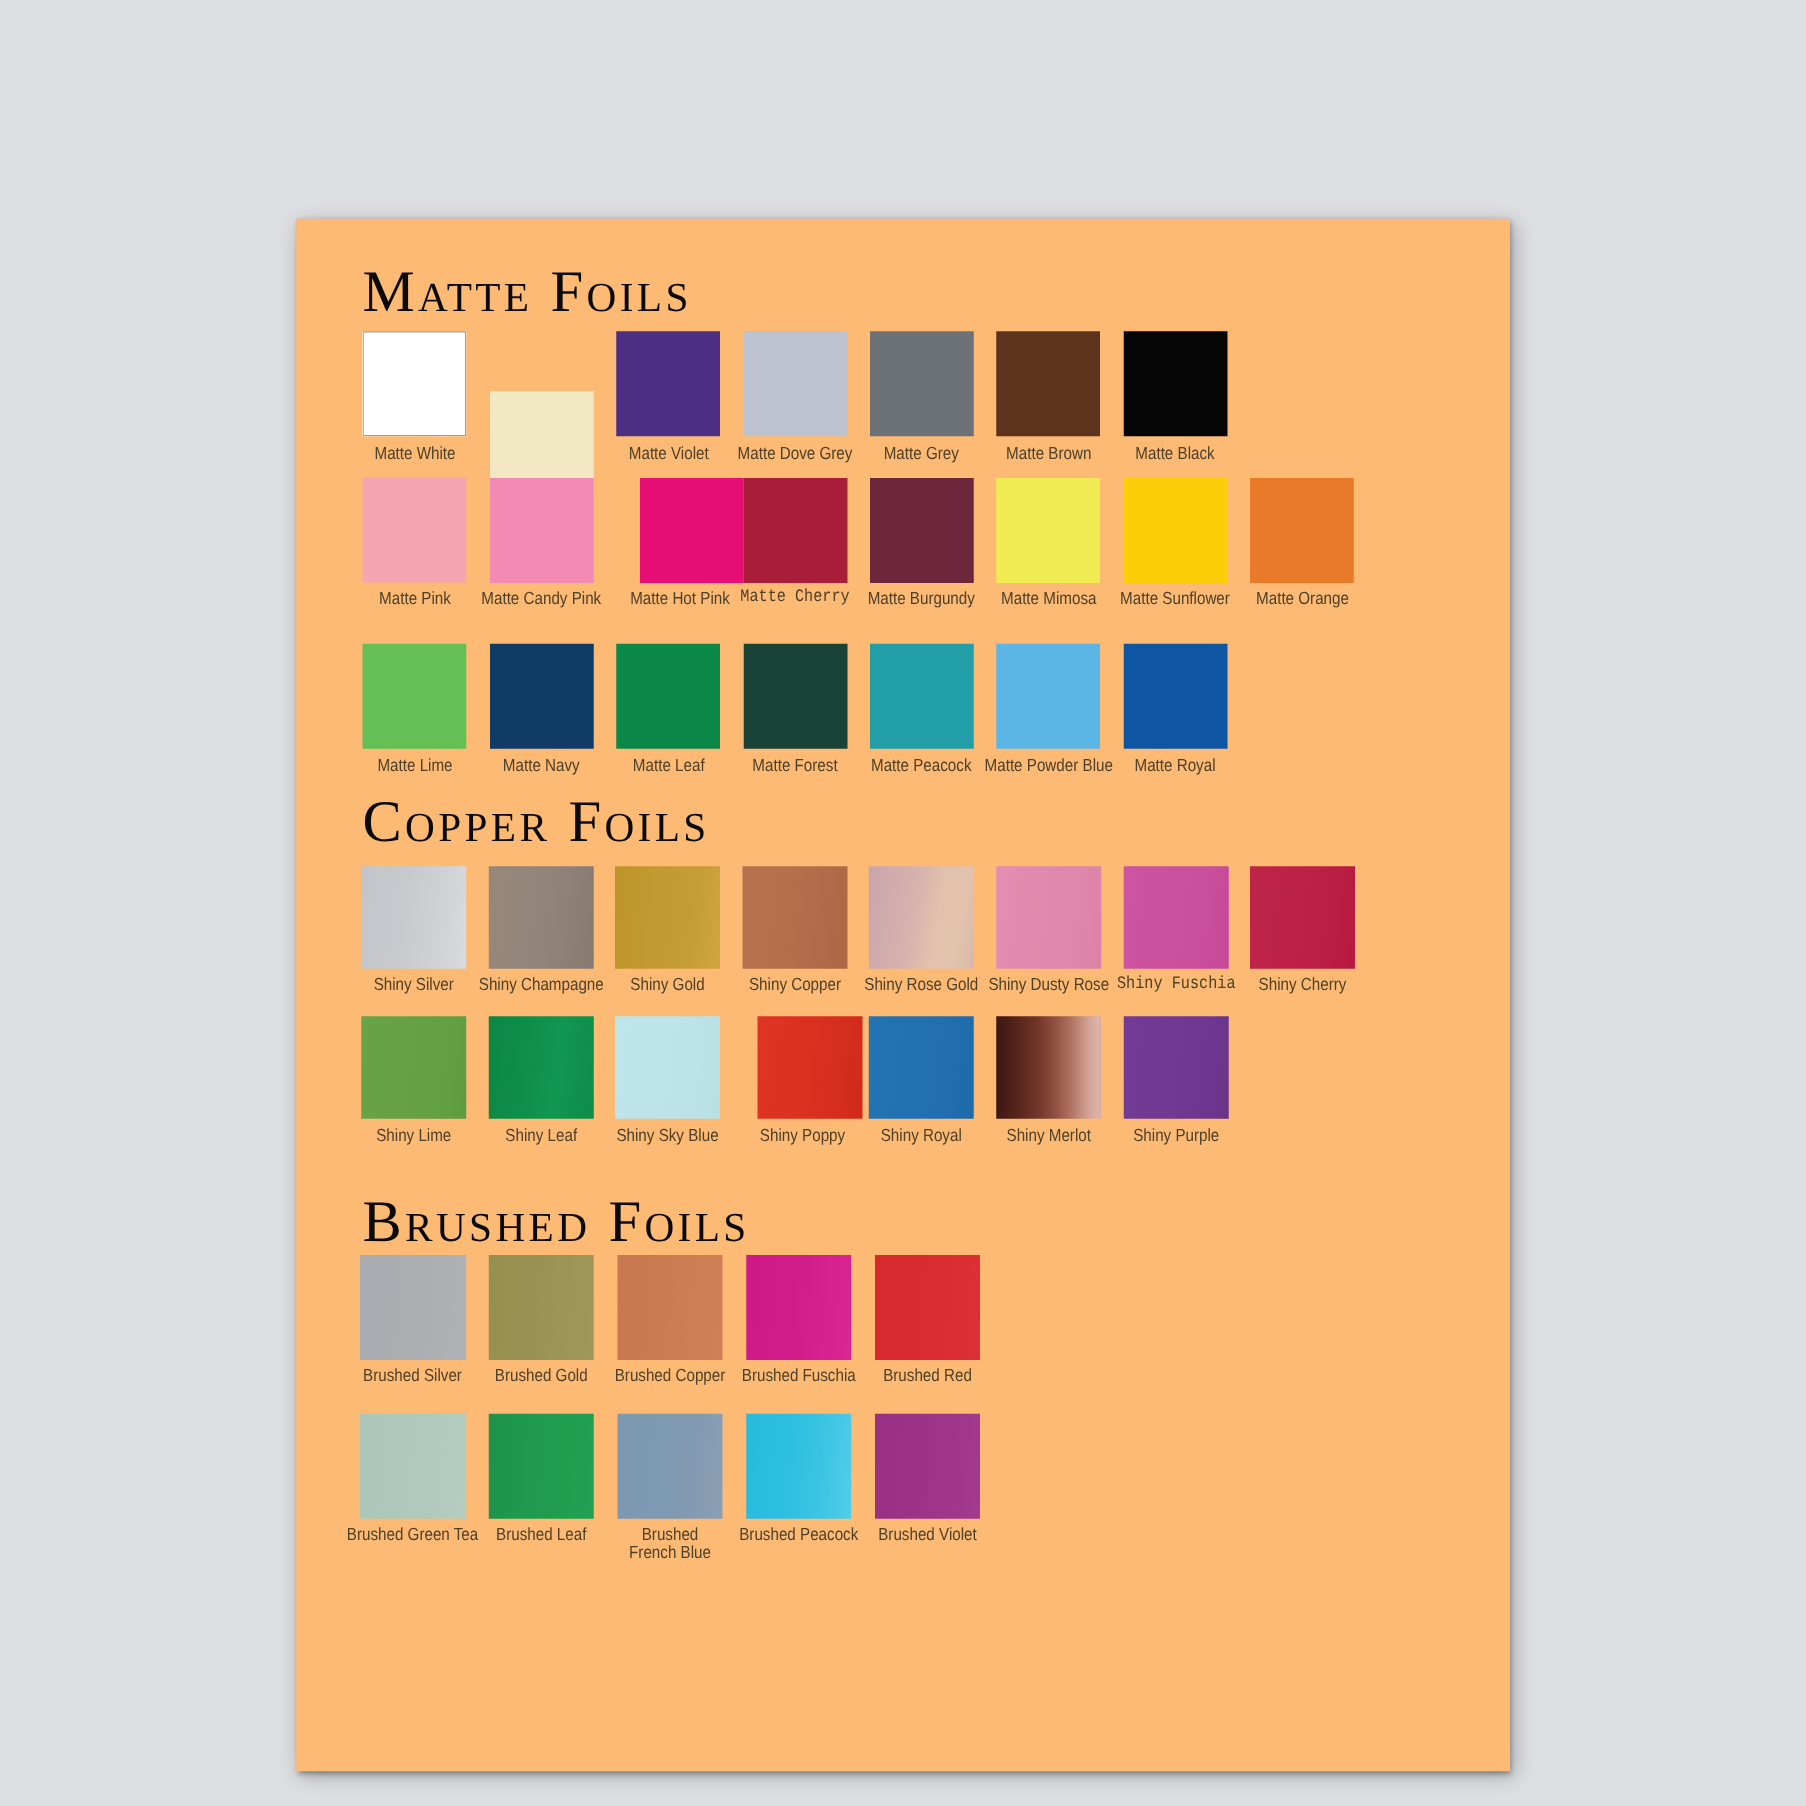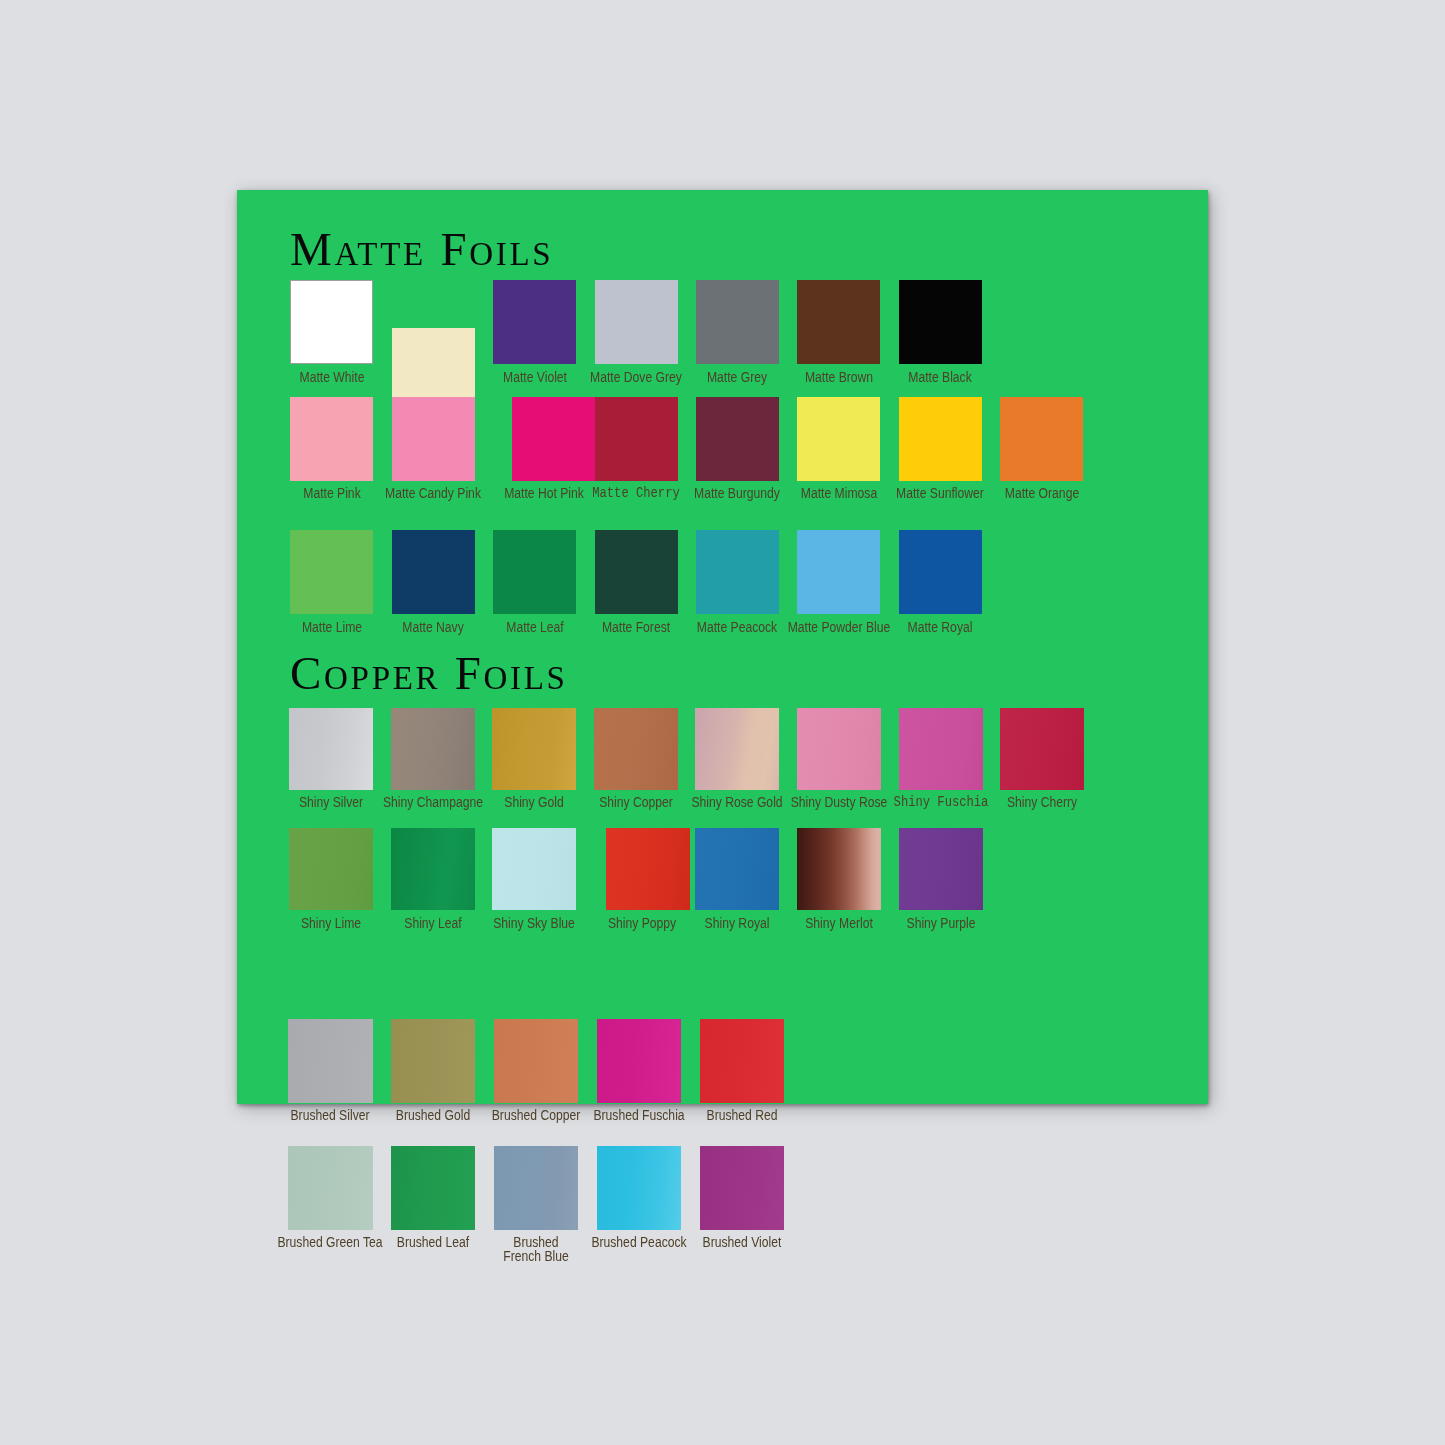--- a/index.html
+++ b/index.html
@@ -5,23 +5,23 @@
 <style>
   html,body{margin:0;padding:0;}
   body{
     width:1445px;height:1445px;
     background:#dedfe2;
     font-family:"Liberation Sans", sans-serif;
     overflow:hidden;
   }
   #page{position:relative;width:1445px;height:1445px;}
   #card{
-    position:absolute;left:237px;top:190px;
-    width:971px;height:914px;
-    background:#22c55e;
+    position:absolute;left:237px;top:175px;
+    width:971px;height:1242px;
+    background:#fdba74;
     box-shadow:1px 2px 4px rgba(30,32,38,0.40), 3px 4px 16px rgba(30,32,38,0.30);
   }
   .heading{
     position:absolute;
     margin:0;
     font-family:"Liberation Serif", serif;
     font-weight:400;
     color:#0a0a0a;
     font-variant:small-caps;
     font-size:47px;
@@ -199,20 +199,21 @@
         <div class="cell" style="left: 559.9px; top: 637.9px; width: 84px;">
           <div class="sw" style="width: 84px; height: 82.3px; background: linear-gradient(90deg, rgb(60, 24, 18) 0%, rgb(74, 30, 23) 10%, rgb(94, 41, 31) 25%, rgb(118, 57, 44) 42%, rgb(142, 82, 66) 56%, rgb(169, 106, 89) 68%, rgb(195, 141, 125) 80%, rgb(214, 168, 155) 90%, rgb(220, 179, 168) 97%, rgb(216, 173, 162) 100%);"></div>
           <div class="lbl" style="top: 87.9px;">Shiny Merlot</div>
         </div>
         <div class="cell" style="left: 661.5px; top: 637.9px; width: 84px;">
           <div class="sw" style="width: 84px; height: 82.3px; background: linear-gradient(97deg, rgb(114, 60, 149) 0%, rgb(112, 58, 147) 45%, rgb(109, 55, 144) 75%, rgb(105, 52, 136) 100%);"></div>
           <div class="lbl" style="top: 87.9px;">Shiny Purple</div>
         </div>
       </div>
 
+    <h2 class="heading" id="h2" style="left: 53px; top: 779.6px;">Brushed Foils</h2>
     <div class="section" id="sec2">
         <div class="cell" style="left: 51.2px; top: 829px; width: 84.4px;">
           <div class="sw" style="width: 84.4px; height: 83.7px; background: linear-gradient(95deg, rgb(169, 170, 175) 0%, rgb(172, 173, 177) 42%, rgb(174, 175, 179) 72%, rgb(177, 178, 182) 100%);"></div>
           <div class="lbl" style="top: 89.3px;">Brushed Silver</div>
         </div>
         <div class="cell" style="left: 154.1px; top: 829px; width: 84.4px;">
           <div class="sw" style="width: 84.4px; height: 83.7px; background: linear-gradient(95deg, rgb(150, 144, 80) 0%, rgb(154, 146, 84) 42%, rgb(157, 149, 87) 72%, rgb(160, 152, 89) 100%);"></div>
           <div class="lbl" style="top: 89.3px;">Brushed Gold</div>
         </div>
         <div class="cell" style="left: 257px; top: 829px; width: 84.4px;">

